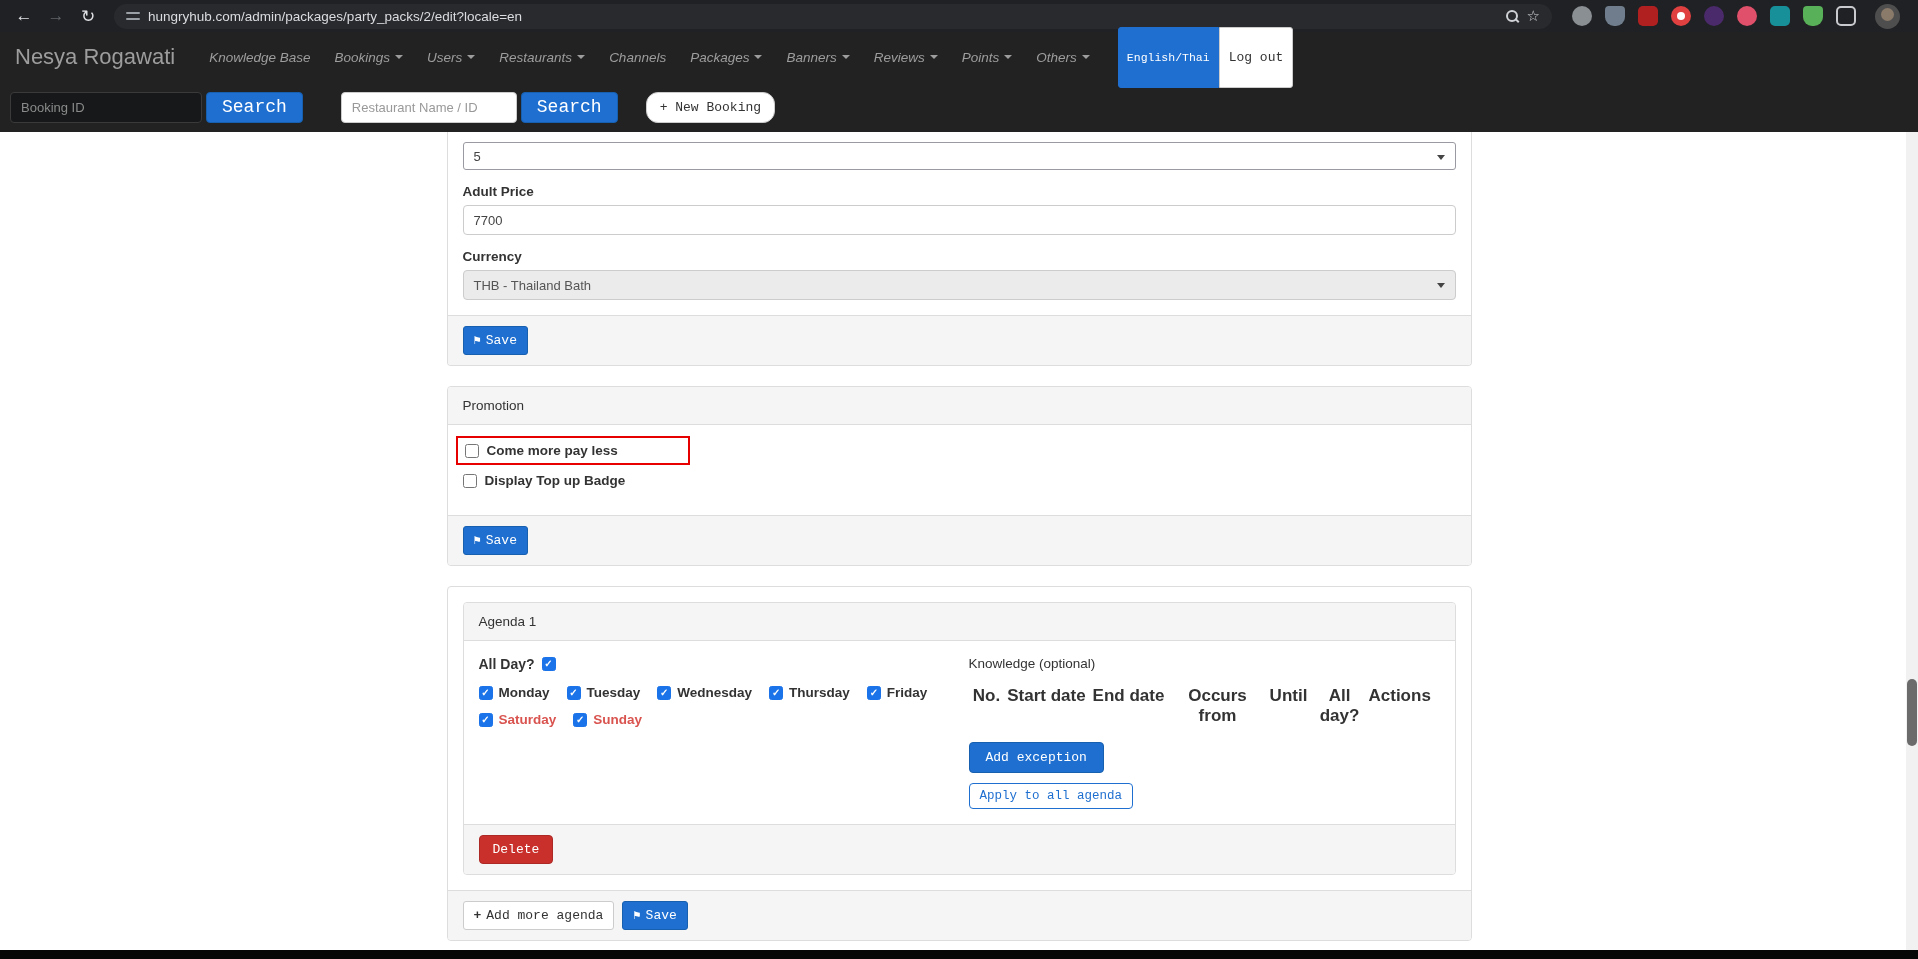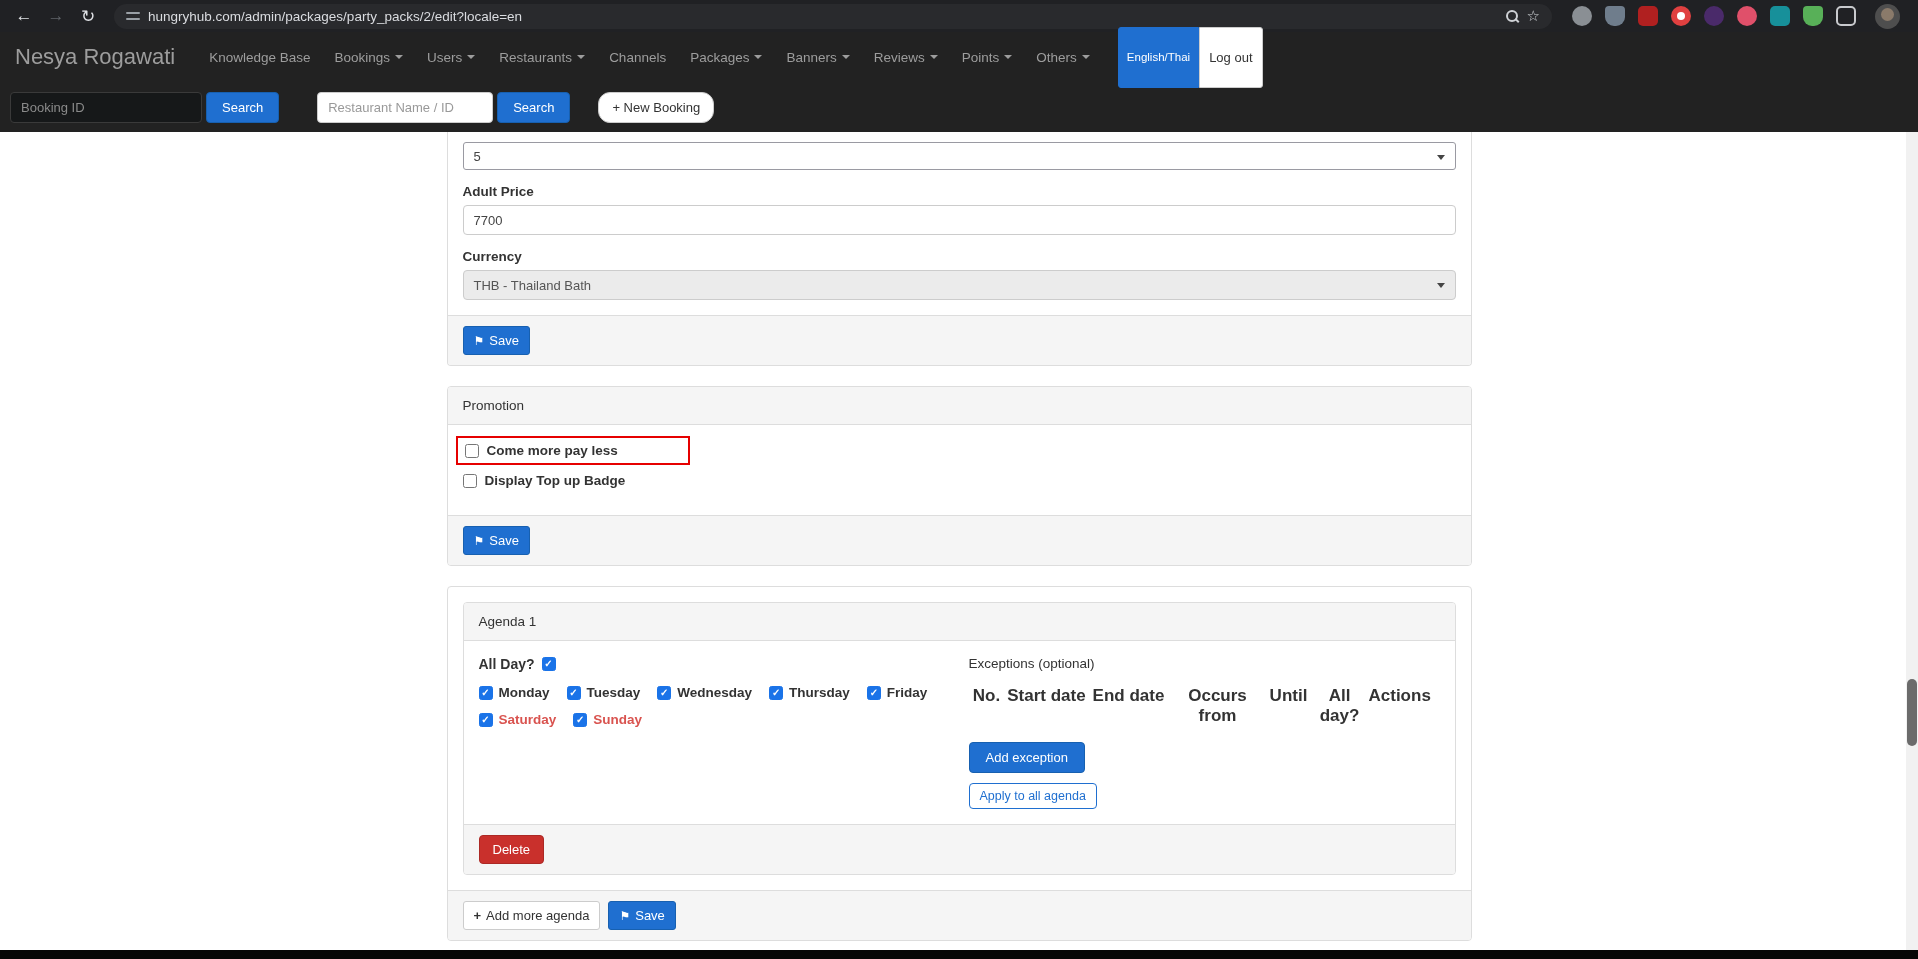--- a/index.html
+++ b/index.html
@@ -1,18 +1,18 @@
 <!DOCTYPE html>
 <html style="--primary: #1f6fd0; --primary-dark: #1760b0; --danger: #c9302c; --weekend: #d9534f; --highlight: #e60000; --checkbox: #1a73e8;"><head>
 <meta charset="utf-8">
 <style>
   * { margin:0; padding:0; box-sizing:border-box; }
   html,body { width:1918px; height:959px; overflow:hidden; }
   body { font-family:"Liberation Sans", sans-serif; background:#fff; position:relative; }
-  button { font-family:Liberation Sans, sans-serif; cursor:pointer; }
+  button { font-family:Liberation Mono, monospace; cursor:pointer; }
 
   
   .chrome-bar { height:32px; background:#202124; display:flex; align-items:center; padding:0 10px; gap:4px; }
   .nav-ico { width:28px; height:28px; display:flex; align-items:center; justify-content:center;
              color:#dfe1e5; font-size:17px; border-radius:50%; flex:0 0 auto; }
   .nav-ico.disabled { color:#5f6368; }
   .url-pill { flex:1; height:25px; background:#292a2d; border-radius:13px; display:flex; align-items:center;
               padding:0 12px; margin:0 8px; color:#dadce0; font-size:13.5px; gap:8px; }
   .url-text { flex:1; white-space:nowrap; overflow:hidden; }
   .tune-icon { width:14px; height:12px; position:relative; flex:0 0 auto; }
@@ -33,35 +33,35 @@
   .e-pink { background:#e0506a; }
   .e-teal { background:#17909a; border-radius:5px; }
   .e-green { background:#58b058; border-radius:4px 4px 9px 9px; }
   .e-puzzle { background:transparent; border:2px solid #c8cacd; border-radius:5px; }
   .avatar { width:25px; height:25px; border-radius:50%; background:#4e4e4e; position:relative; overflow:hidden; margin-left:6px; }
   .avatar::after { content:""; position:absolute; width:13px; height:13px; border-radius:50%; background:#8a7a6a; left:6px; top:4px; }
 
   
   .admin-navbar { height:50px; background:#222; display:flex; align-items:center; padding:0 15px; }
   .brand { color:#9d9d9d; font-size:22px; margin-right:22px; white-space:nowrap; }
-  .nav-item { color:#9d9d9d; font-size:13.5px; padding:0 12px; height:50px; display:flex; align-items:center; gap:5px; cursor:pointer; white-space:nowrap; }
+  .nav-item { color:#9d9d9d; font-size:13.5px; padding:0 12px; height:50px; display:flex; align-items:center; gap:5px; cursor:pointer; white-space:nowrap;font-style:italic; }
   .caret { width:0; height:0; border-top:4px solid #9d9d9d; border-left:4px solid transparent; border-right:4px solid transparent; }
   .lang-group { display:flex; margin-left:16px; }
   .btn-lang { background:var(--primary,#1b6ec8); color:#fff; border:1px solid var(--primary,#1b6ec8); font-size:11.5px; padding:6px 8px; border-radius:3px 0 0 3px; }
   .btn-logout { background:#fff; color:#333; border:1px solid #ccc; font-size:13px; padding:22px 9px; border-radius:0 3px 3px 0; }
 
   
   .admin-toolbar { height:50px; background:#222; display:flex; align-items:center; padding:0 10px; }
   .inp { height:31px; border-radius:4px; padding:0 10px; font-size:13px; border:1px solid #3a3a3a; outline:none; }
   .inp-dark { width:192px; background:#161819; color:#9a9a9a; }
   .inp-dark::placeholder { color:#8a8a8a; }
   .inp-light { width:176px; background:#fff; border-color:#ccc; color:#555; margin-left:38px; }
   .inp-light::placeholder { color:#999; }
   .btn-search { height:31px; background:var(--primary,#1b6ec8); border:1px solid var(--primary-dark,#1760b0); color:#fff;
-                border-radius:4px; padding:0 15px; font-size:13px; margin-left:4px; }
+                border-radius:4px; padding:0 15px; font-size:18px; margin-left:4px; }
   .btn-newbooking { height:31px; background:#fff; border:1px solid #ccc; color:#333; border-radius:12px; padding:0 13px; font-size:13px; margin-left:28px; }
 
   
   .page { position:absolute; top:132px; left:0; right:0; bottom:0; background:#fff; overflow:hidden; }
   .container { width:1025px; margin:0 auto; }
 
   .panel { border:1px solid #ddd; border-radius:4px; background:#fff; margin-bottom:20px; }
   .panel-heading { padding:11px 15px; background:#f5f5f5; border-bottom:1px solid #ddd; color:#333; font-size:13.5px; border-radius:3px 3px 0 0; }
   .panel-body { padding:15px; }
   .panel-footer { padding:10px 15px; background:#f5f5f5; border-top:1px solid #ddd; border-radius:0 0 3px 3px; }
@@ -290,21 +290,21 @@
                     <span class="cb checked"></span>
                     <span>Saturday</span>
                   </span>
                 <span class="day weekend">
                     <span class="cb checked"></span>
                     <span>Sunday</span>
                   </span>
               </div>
             </div>
             <div class="agenda-right">
-              <div class="exc-title">Exceptions (optional)</div>
+              <div class="exc-title">Knowledge (optional)</div>
               <div class="exc-headers">
                 <span>No.</span>
                 <span>Start date</span>
                 <span>End date</span>
                 <span>Occurs from</span>
                 <span>Until</span>
                 <span>All day?</span>
                 <span>Actions</span>
               </div>
               <button class="btn-addexc">Add exception</button>

